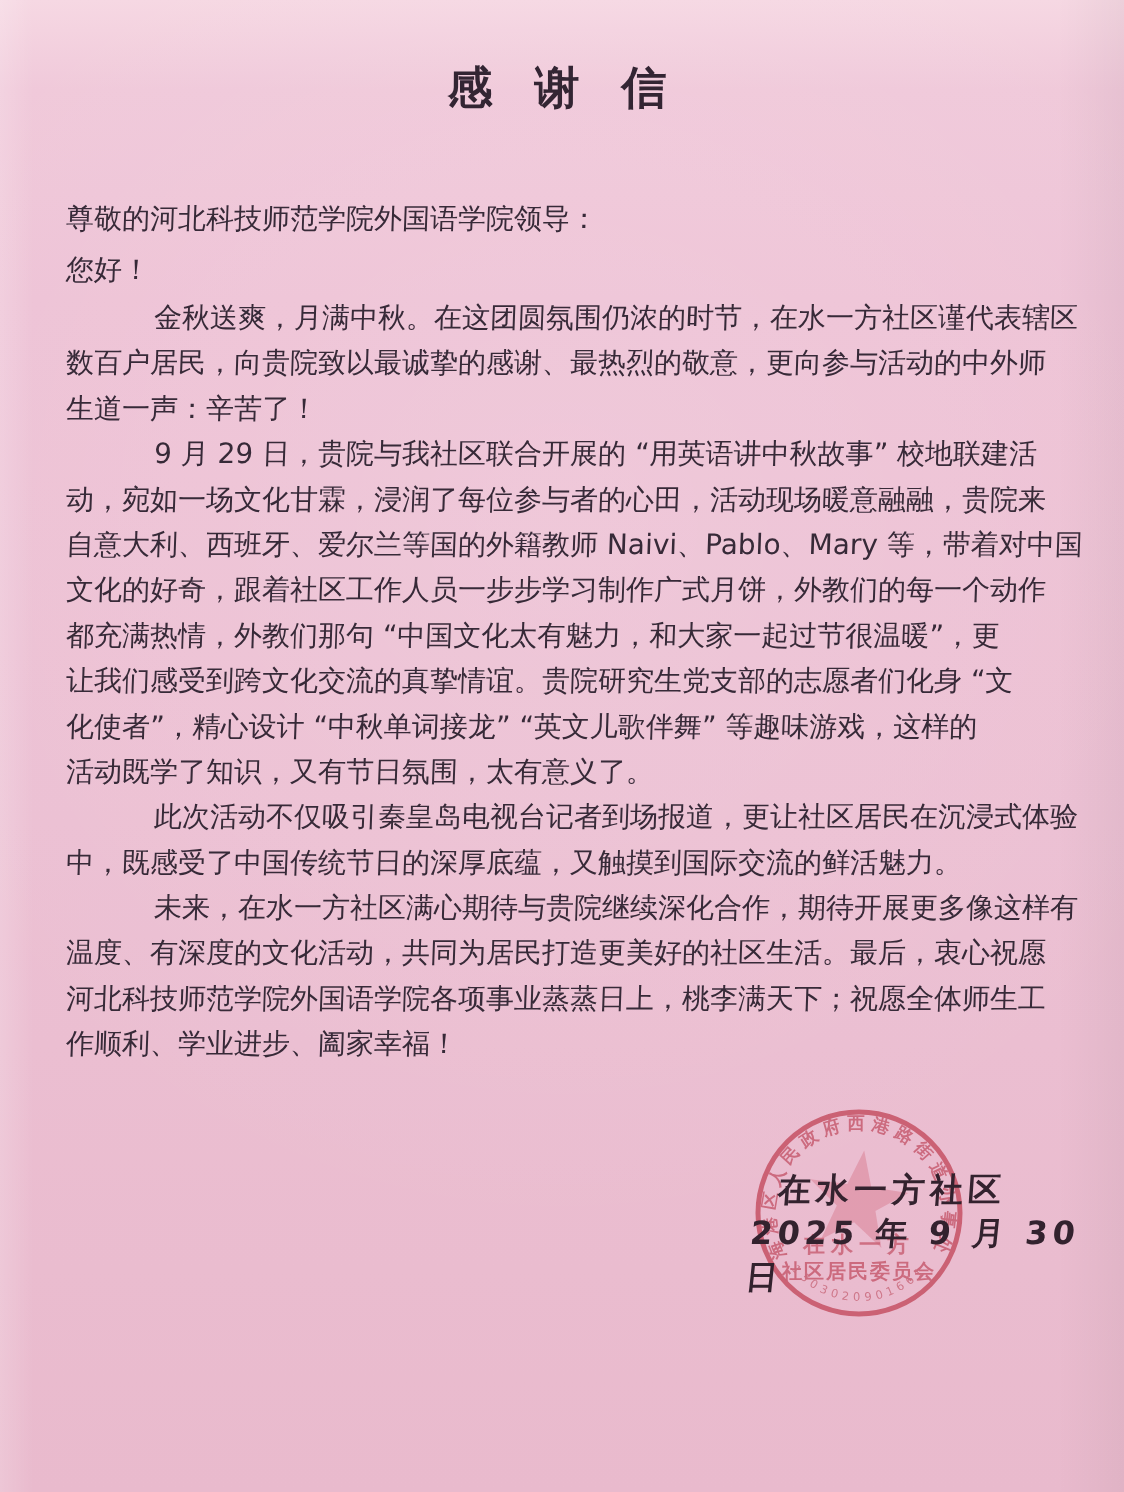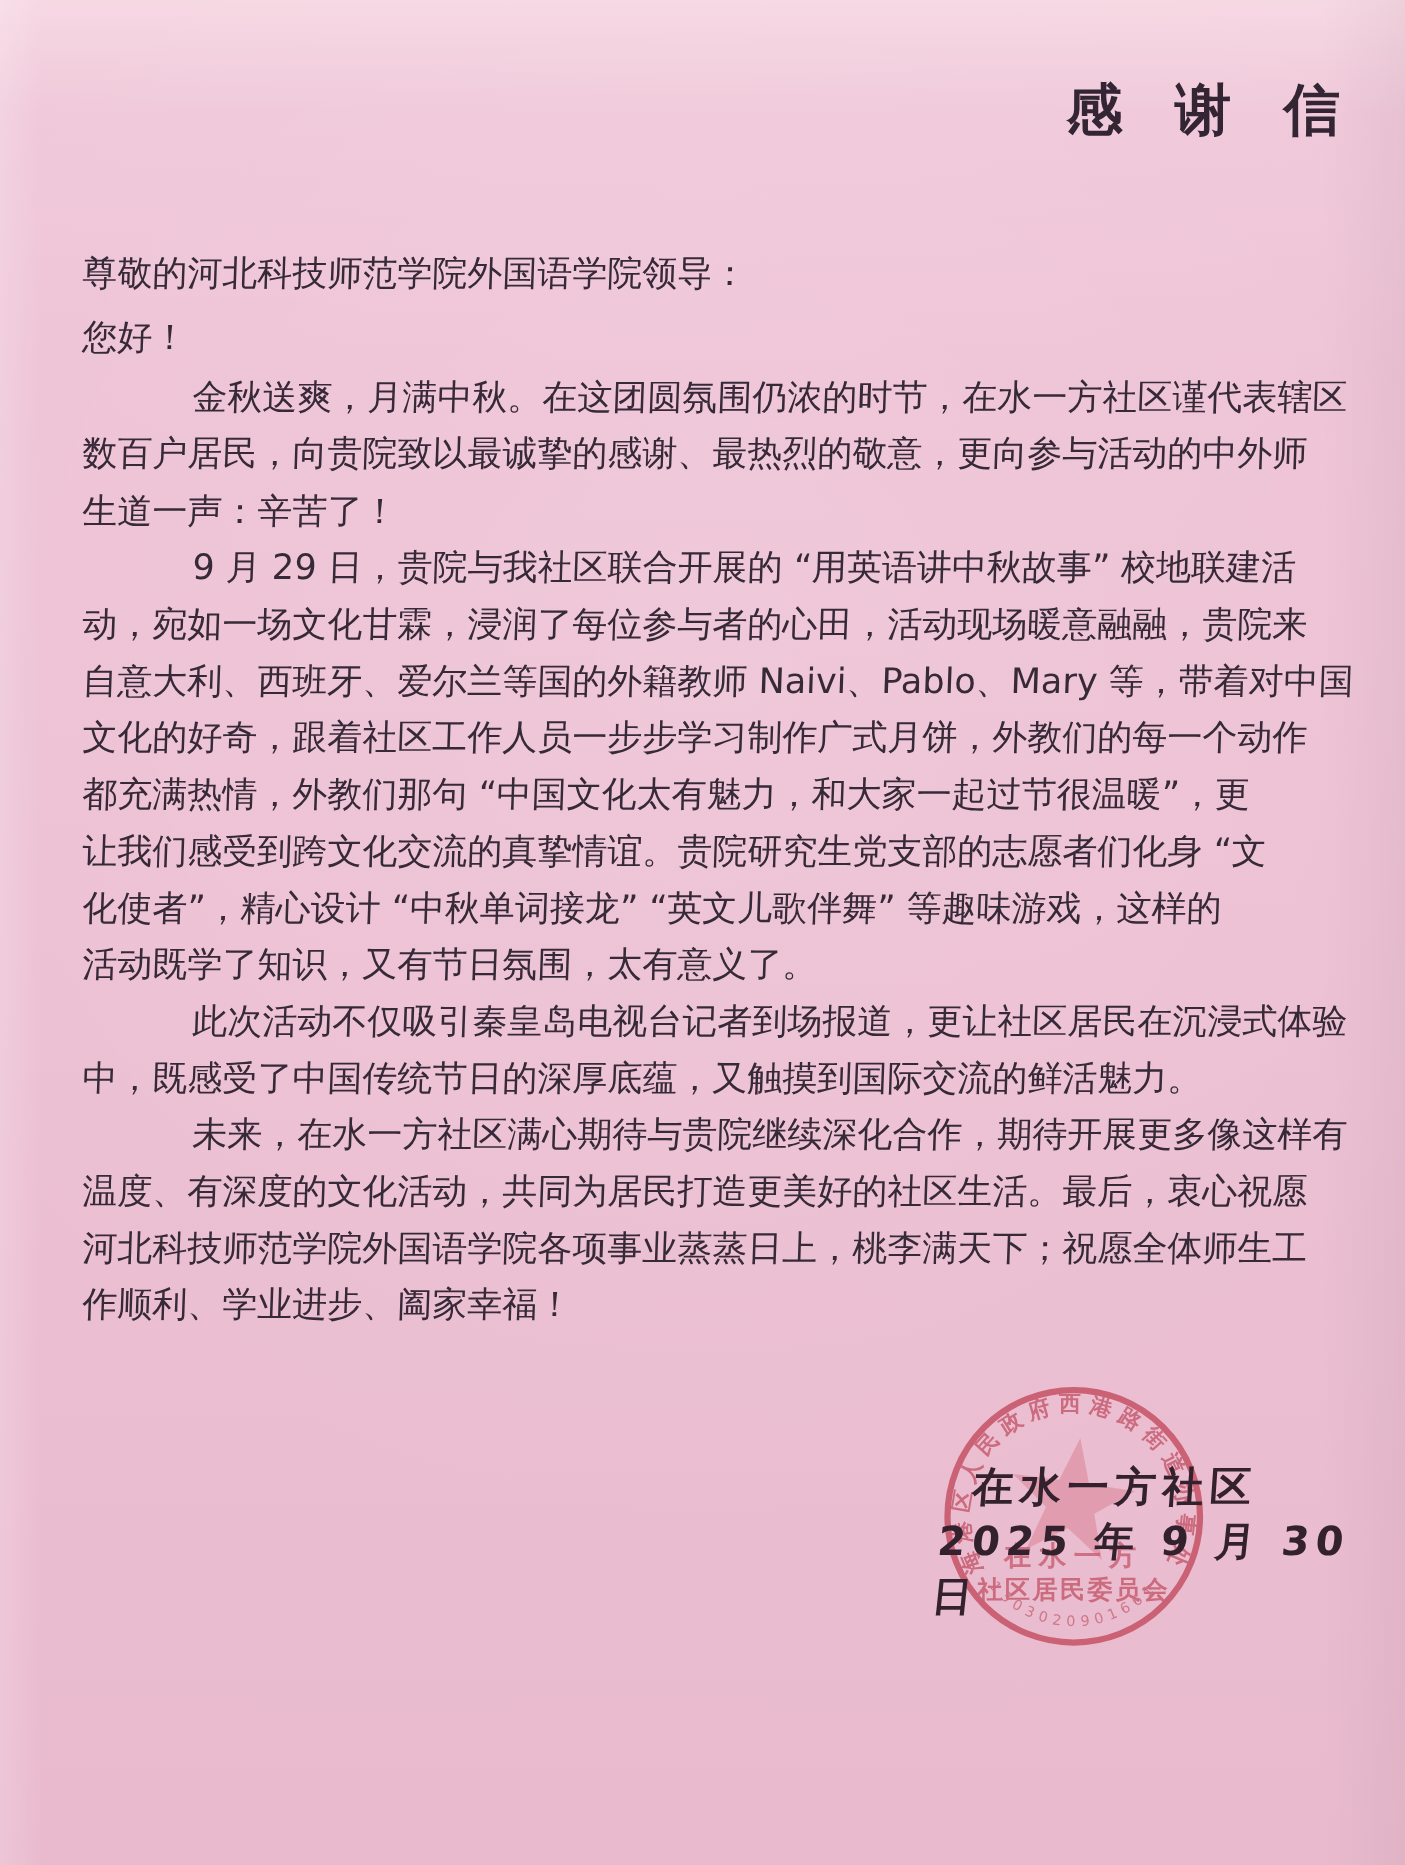--- a/index.html
+++ b/index.html
@@ -19,21 +19,21 @@
   .paper-shade {
     position: absolute; inset: 0;
     background:
       radial-gradient(120% 90% at 50% 35%, rgba(255,255,255,0.10) 0%, rgba(0,0,0,0) 55%),
       linear-gradient(90deg, rgba(255,255,255,0.18) 0%, rgba(255,255,255,0) 3%, rgba(0,0,0,0) 94%, rgba(0,0,0,0.04) 100%);
     pointer-events: none;
   }
   .letter-title {
     position: absolute;
     top: 58px; left: 0; right: 10px;
-    text-align: right;
+    text-align: center;
     font-size: 45px;
     font-weight: 600;
     letter-spacing: 42px;
     text-indent: 42px;
     color: #332533;
   }
   .body-text {
     position: absolute;
     left: 66px; top: 192px;
     width: 1012px;

